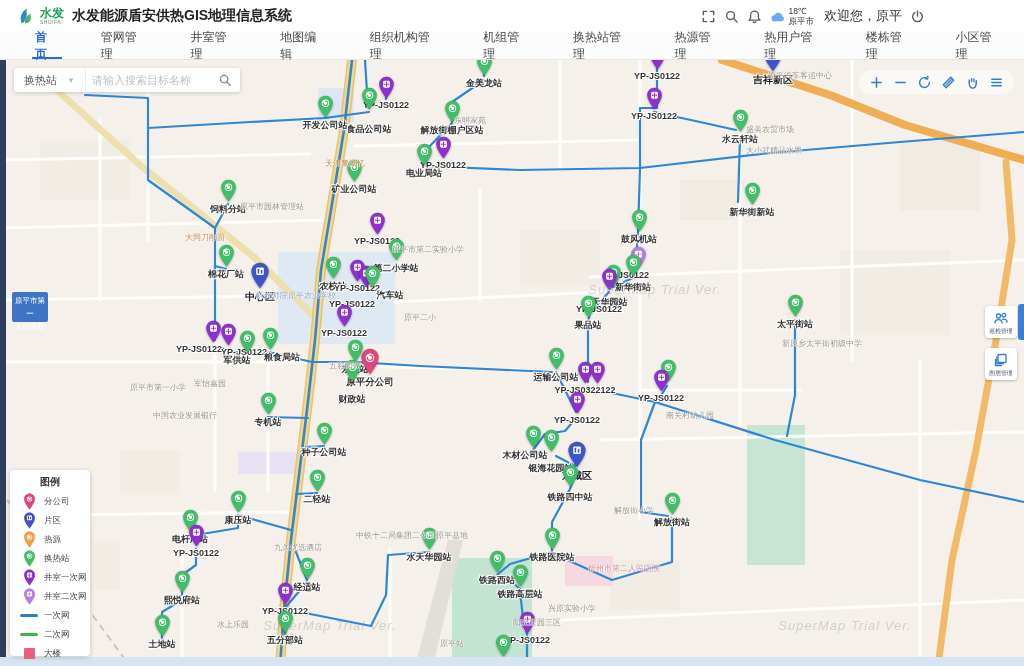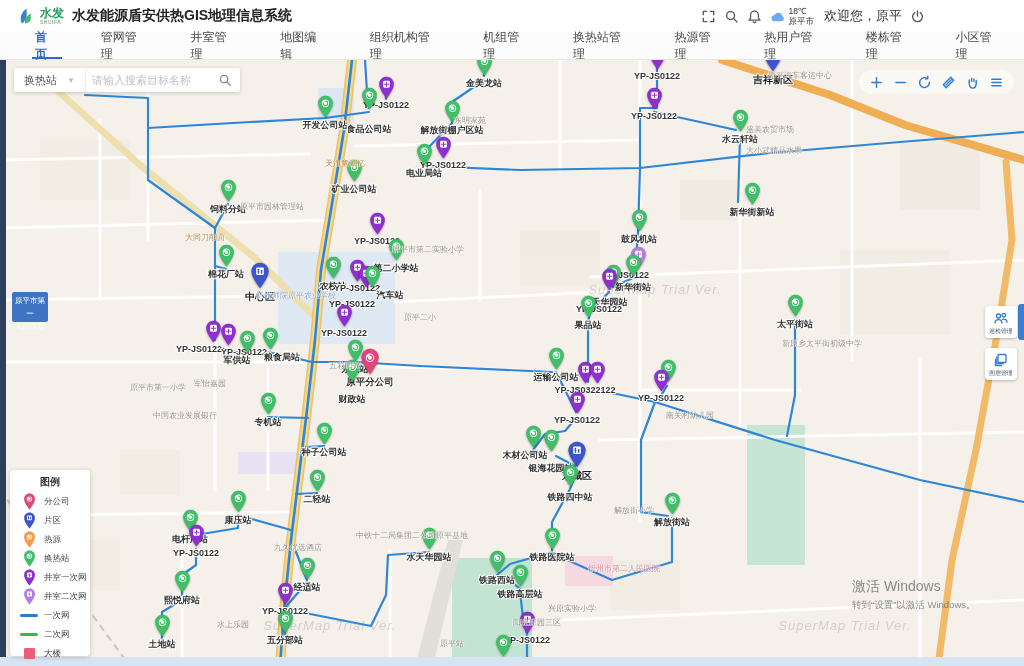--- a/index.html
+++ b/index.html
@@ -921,18 +921,14 @@
           </div>
           <div class="lrow">
             <span class="lswatch">
               <span class="lsq" style="background:#ec5f7a"></span>
             </span>
             <span class="llabel">大楼</span>
           </div>
         </div>
     </div>
 
-    <div id="winact">
-      <div class="l1">激活 Windows</div>
-      <div class="l2">转到“设置”以激活 Windows。</div>
-    </div>
   </div>
 </div>
 
 </body></html>

